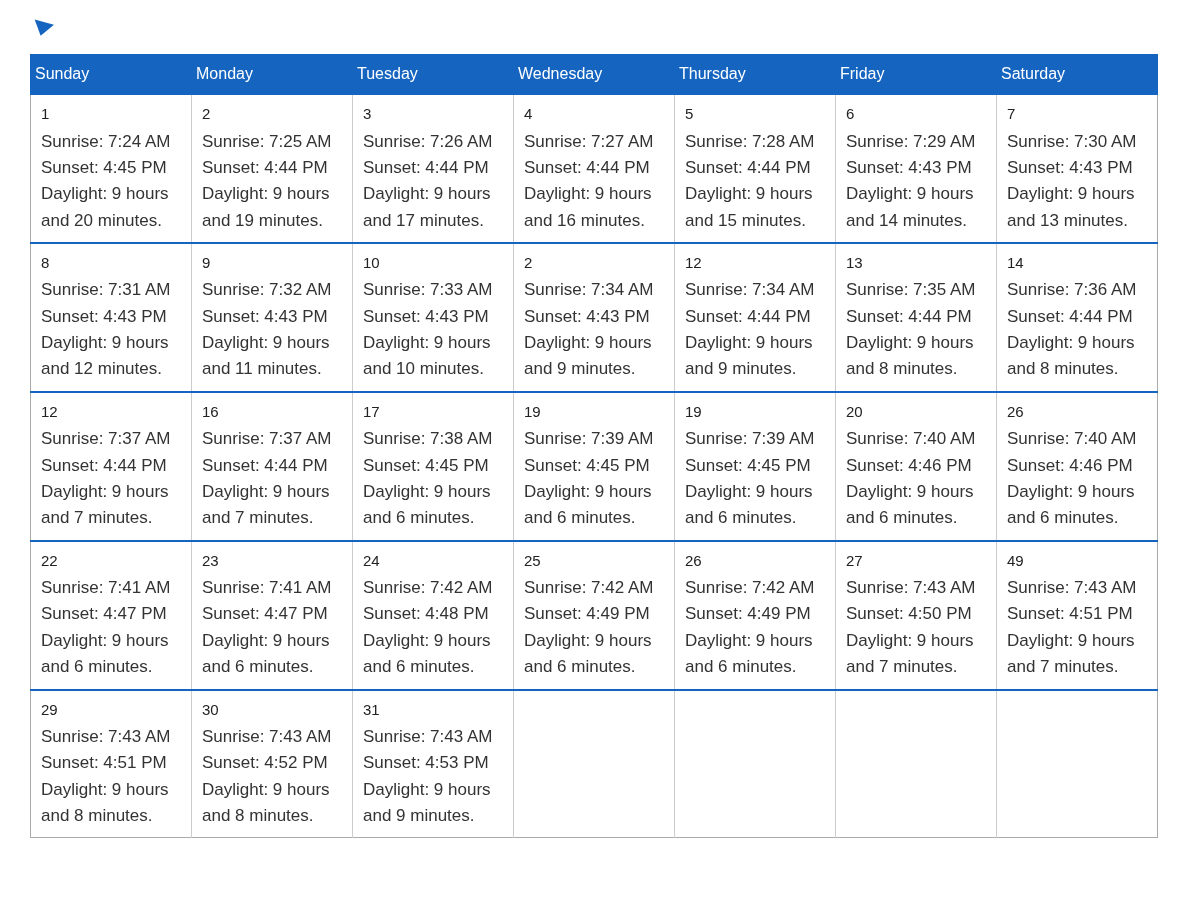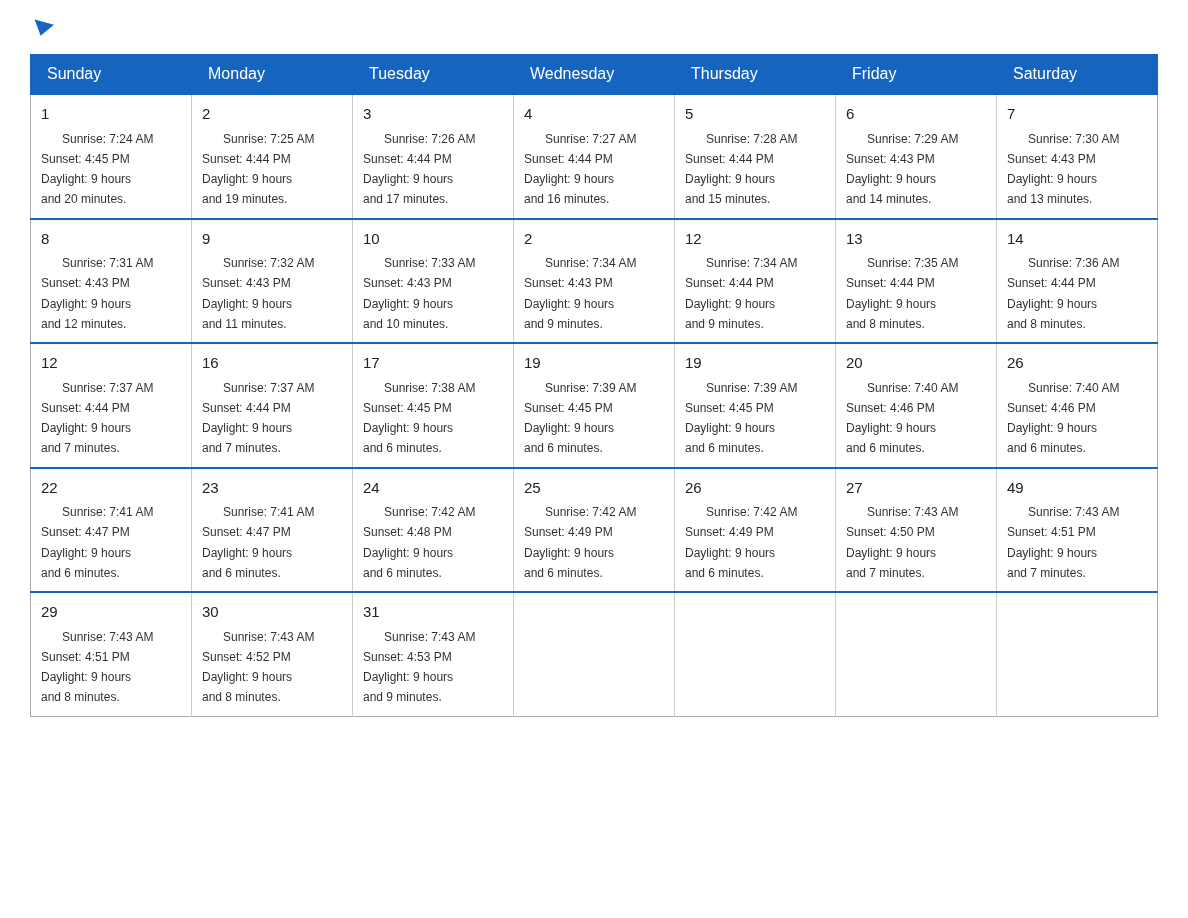--- a/index.html
+++ b/index.html
@@ -40,21 +40,21 @@
       margin-top: 4px;
     }
     .calendar {
       width: 100%;
       border-collapse: collapse;
       border: 1px solid #aaa;
     }
     .calendar thead tr th {
       background-color: #1565c0;
       color: white;
-      padding: 10px 16px;
+      padding: 10px 4px;
       text-align: left;
       font-size: 16px;
       font-weight: normal;
       border: 1px solid #1565c0;
     }
     .calendar tbody tr {
       border-top: 2px solid #1565c0;
     }
     .calendar tbody tr td {
       vertical-align: top;
@@ -71,24 +71,23 @@
       border-right: none;
     }
     .day-number {
       font-size: 15px;
       font-weight: normal;
       color: #222;
       display: block;
       margin-bottom: 3px;
     }
     .day-info {
-      font-size: 12px;
+      font-size: 17px;
       color: #333;
       line-height: 1.55;
-      margin-left: 21px;
     }
     .empty-cell {
       background: #fff;
     }
   </style>
 </head>
 <body>
 
 <div class="header">
   <div class="logo">

